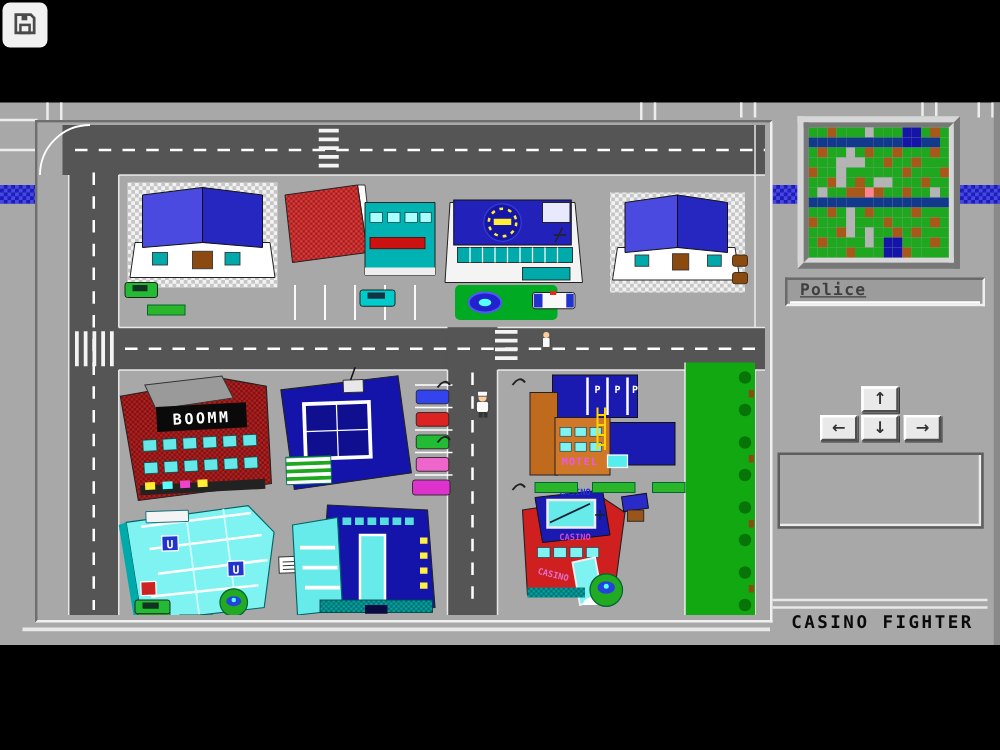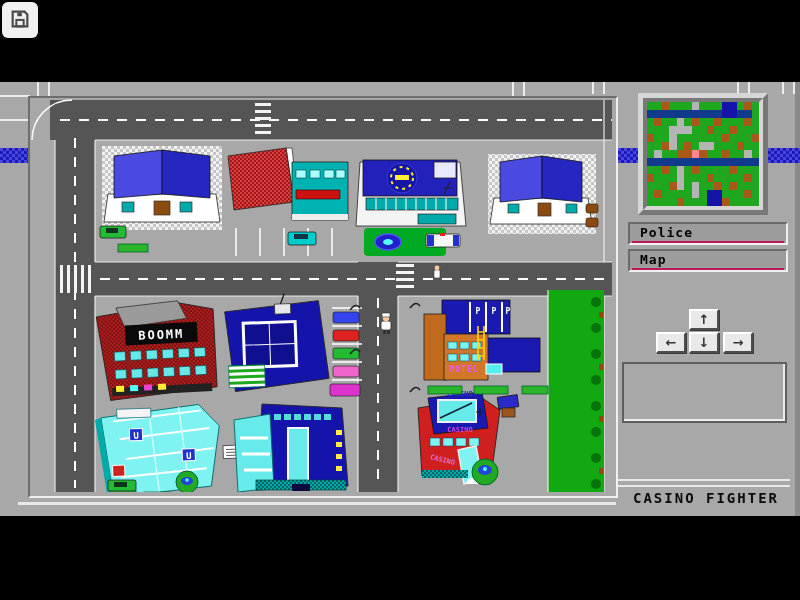--- a/index.html
+++ b/index.html
@@ -28,22 +28,22 @@
   .viewport svg{display:block;}
 
   
   .minimap-frame{position:absolute;left:638px;top:11px;width:130px;height:122px;z-index:3;
     border:5px solid;border-color:#d6d6d6 #787878 #787878 #d6d6d6;background:#a8a8a8;box-sizing:border-box;}
   .minimap-inner{width:100%;height:100%;border:4px solid;border-color:#787878 #d6d6d6 #d6d6d6 #787878;box-sizing:border-box;}
   #minimap{display:grid;grid-template-columns:repeat(15,1fr);grid-auto-rows:1fr;width:100%;height:100%;}
 
   .hud-btn{position:absolute;left:628px;width:156px;height:19px;background:#9c9c9c;cursor:pointer;
     border:2px solid;border-color:#6a6a6a #f0f0f0 #f0f0f0 #6a6a6a;box-sizing:content-box;padding:0;text-align:left;}
-  .hud-btn span{display:block;margin:1px 2px 0 2px;padding:0 0 1px 8px;border-bottom:2px solid #be185d;
-    font:bold 13px "DejaVu Sans Mono",monospace;color:#000000;letter-spacing:1px;}
+  .hud-btn span{display:block;margin:1px 2px 0 2px;padding:0 0 1px 8px;border-bottom:2px solid #ffffff;
+    font:bold 13px "DejaVu Sans Mono",monospace;color:#404040;letter-spacing:1px;text-decoration:underline;}
   .btn-police{top:140px;}
   .btn-map{top:167px;}
 
   .key{position:absolute;width:30px;height:21px;background:#e9e9e9;cursor:pointer;padding:0;
     border:2px solid;border-color:#ffffff #4e4e4e #4e4e4e #ffffff;box-shadow:1px 1px 0 #3a3a3a;
     font:bold 13px "DejaVu Sans",sans-serif;color:#333;line-height:17px;text-align:center;}
   .key-up{left:689px;top:227px;}
   .key-left{left:656px;top:250px;}
   .key-down{left:689px;top:250px;}
   .key-right{left:723px;top:250px;}
@@ -613,23 +613,20 @@
             <div style="background: rgb(31, 168, 31);"></div>
             <div style="background: rgb(31, 168, 31);"></div>
             <div style="background: rgb(31, 168, 31);"></div>
           </div>
       </div>
     </div>
 
     <button class="hud-btn btn-police">
       <span>Police</span>
     </button>
-    <button class="hud-btn btn-map">
-      <span>Map</span>
-    </button>
 
     <button class="key key-up">
       <span>↑</span>
     </button>
     <button class="key key-left">
       <span>←</span>
     </button>
     <button class="key key-down">
       <span>↓</span>
     </button>

